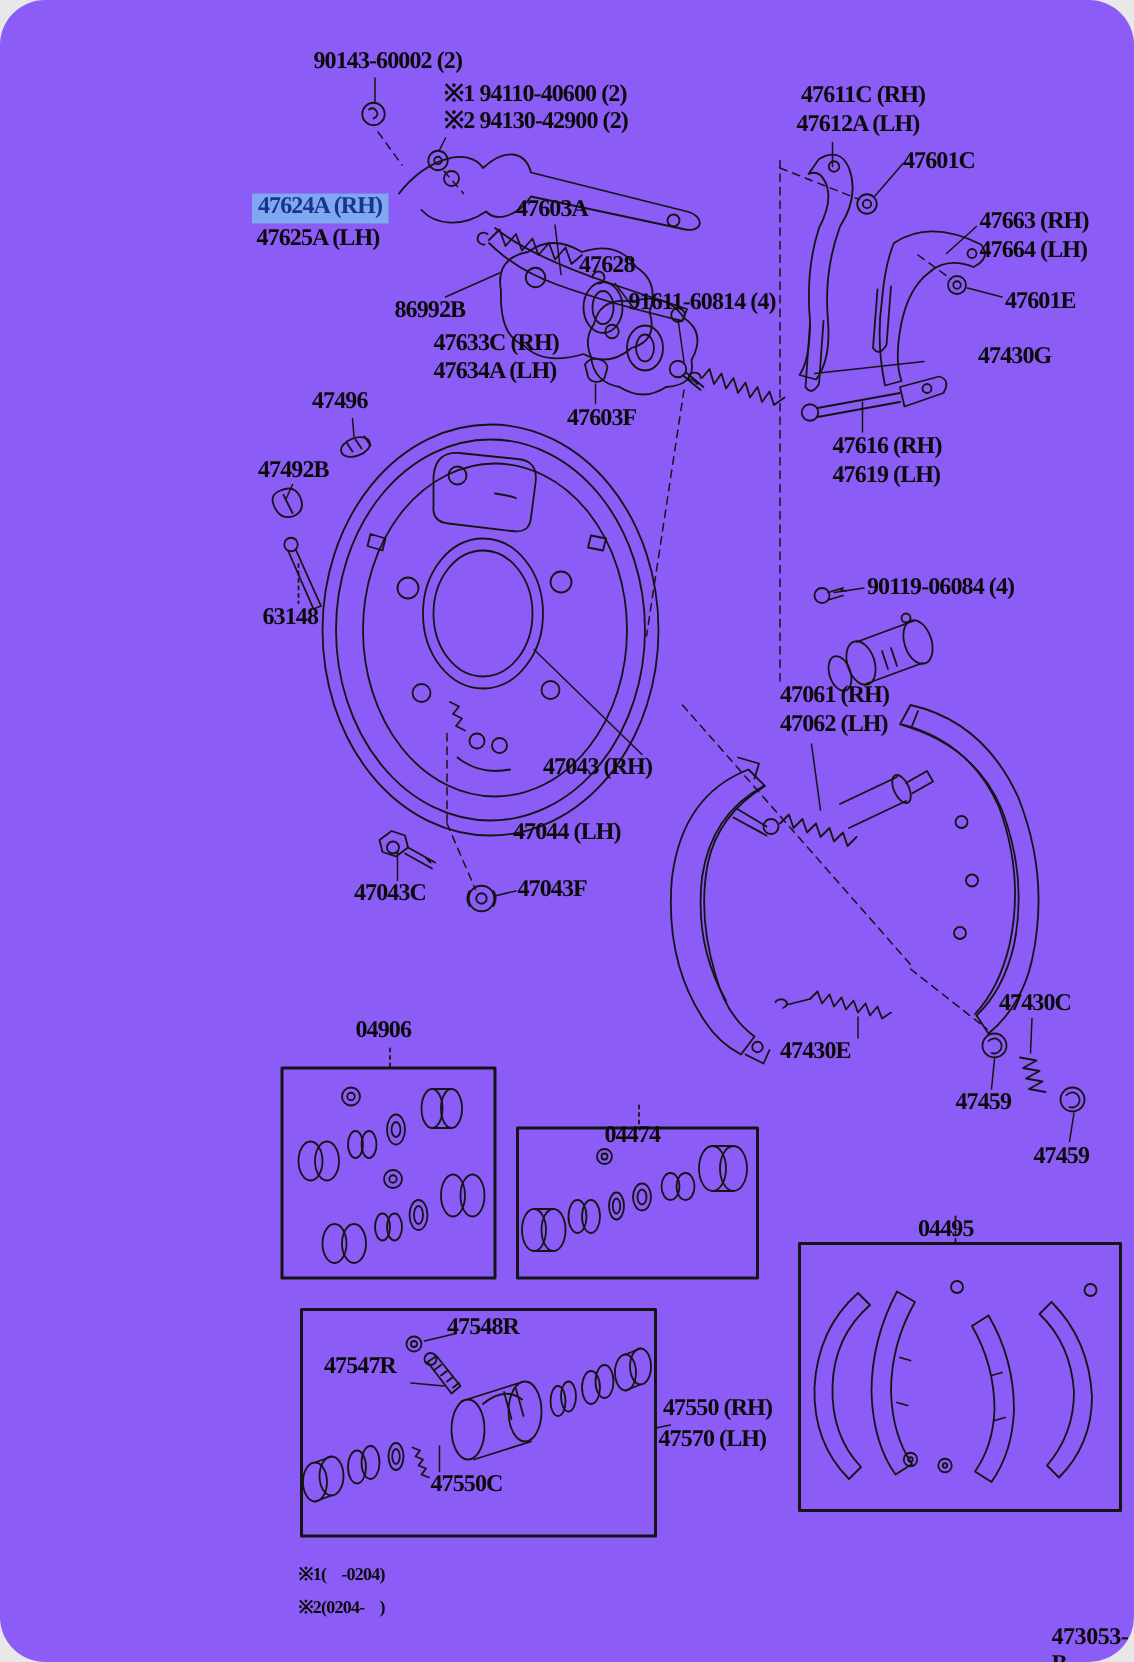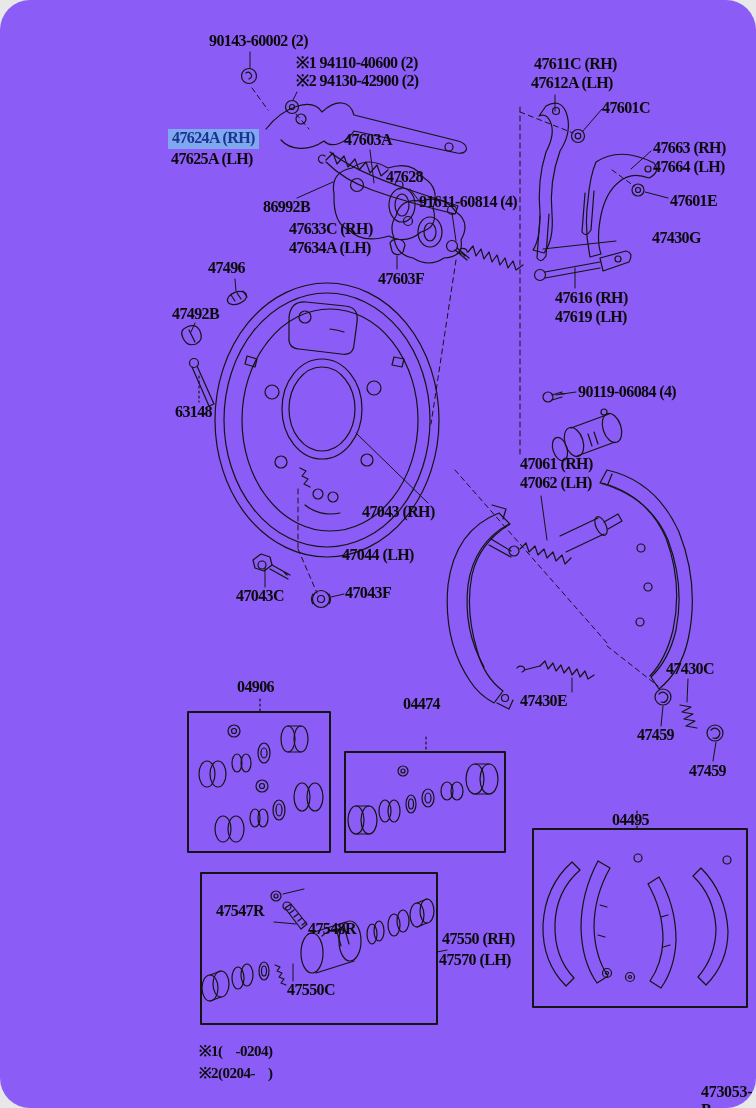--- a/index.html
+++ b/index.html
@@ -11,21 +11,21 @@
   svg .ln { fill:none; stroke:#141414; stroke-width:1.2; stroke-linecap:round; stroke-linejoin:round; }
   svg .fine { stroke-width:1; }
   svg .thick { stroke-width:2; }
   svg .dash { stroke-dasharray:5 4; stroke-width:1; }
   svg .dot { stroke-dasharray:2 3; stroke-width:1.2; }
   .label {
     position:absolute; font-size:16px; font-weight:700; letter-spacing:-0.6px;
     color:#0b0b0b; white-space:pre; line-height:1.05; cursor:default;
   }
   .label.hl { padding:1px 4px 2px 4px; }
-  .footnote { position:absolute; font-size:15px; font-weight:700; letter-spacing:-0.5px; color:#0b0b0b; white-space:pre; }
+  .footnote { position:absolute; font-size:12px; font-weight:700; letter-spacing:-0.5px; color:#0b0b0b; white-space:pre; }
   .code { position:absolute; font-size:16px; font-weight:700; letter-spacing:-0.3px; color:#0b0b0b; }
 </style>
 </head>
 <body>
 
 <div class="stage">
 
   <svg width="756" height="1108" viewBox="0 0 756 1108">
     <g class="ln">
 
@@ -377,23 +377,23 @@
       <div class="label" style="left: 520px; top: 475px;">47062 (LH)</div>
       <div class="label" style="left: 362px; top: 504px;">47043 (RH)</div>
       <div class="label" style="left: 342px; top: 523px; margin-top: 24px;">47044 (LH)</div>
       <div class="label" style="left: 236px; top: 588px;">47043C</div>
       <div class="label" style="left: 345px; top: 585px;">47043F</div>
       <div class="label" style="left: 666px; top: 661px;">47430C</div>
       <div class="label" style="left: 520px; top: 693px;">47430E</div>
       <div class="label" style="left: 637px; top: 727px;">47459</div>
       <div class="label" style="left: 689px; top: 763px;">47459</div>
       <div class="label" style="left: 237px; top: 679px; text-align: center;">04906</div>
-      <div class="label" style="left: 403px; top: 696px;">04474</div>
+      <div class="label" style="left: 403px; top: 749px;">04474</div>
       <div class="label" style="left: 612px; top: 791px; margin-top: 21px;">04495</div>
-      <div class="label" style="left: 308px; top: 877px; margin-top: 44px;">47548R</div>
+      <div class="label" style="left: 298px; top: 877px;">47548R</div>
       <div class="label" style="left: 216px; top: 903px;">47547R</div>
       <div class="label" style="left: 442px; top: 931px;">47550 (RH)</div>
       <div class="label" style="left: 439px; top: 952px;">47570 (LH)</div>
       <div class="label" style="left: 259px; top: 982px; margin-left: 28px;">47550C</div>
       <div class="footnote" style="left: 199px; top: 1040px;">※1(    -0204)</div>
       <div class="footnote" style="left: 199px; top: 1062px;">※2(0204-    )</div>
     </div>
 
   <div class="code" style="left:701px; top:1083px;">473053-B</div>
 </div>

